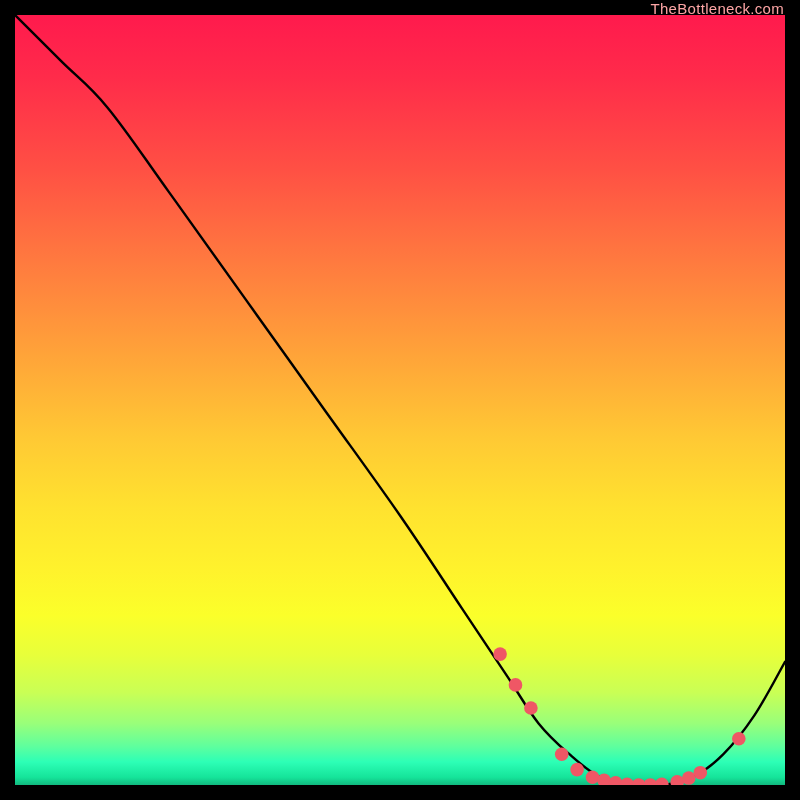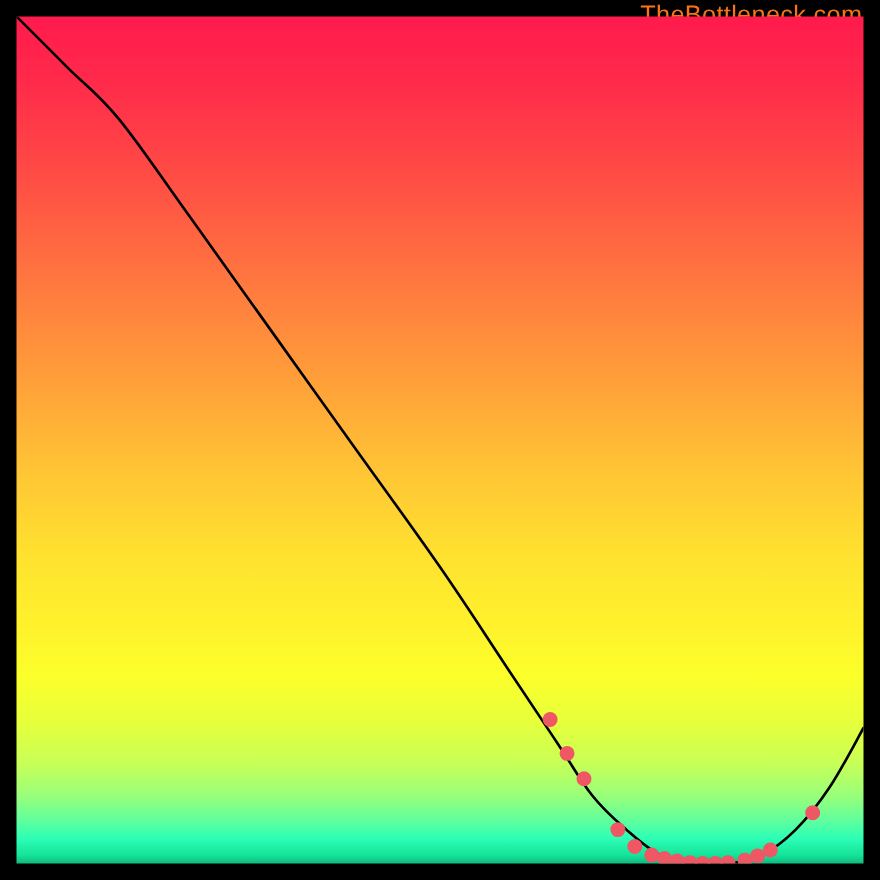--- a/index.html
+++ b/index.html
@@ -40,22 +40,22 @@
       #2dffb6 97%,
       #15e49a 99%,
       #11b97f 100%
     );
     overflow: hidden;
   }
   .watermark {
     position: absolute;
     right: 16px;
     top: 0px;
-    color: #f97316;
-    font-size: 23px;
+    color: #fca5a5;
+    font-size: 15px;
     letter-spacing: 0.3px;
     font-weight: 500;
     user-select: none;
   }
   svg.curve {
     position: absolute;
     left: 0;
     top: 0;
     width: 770px;
     height: 770px;

